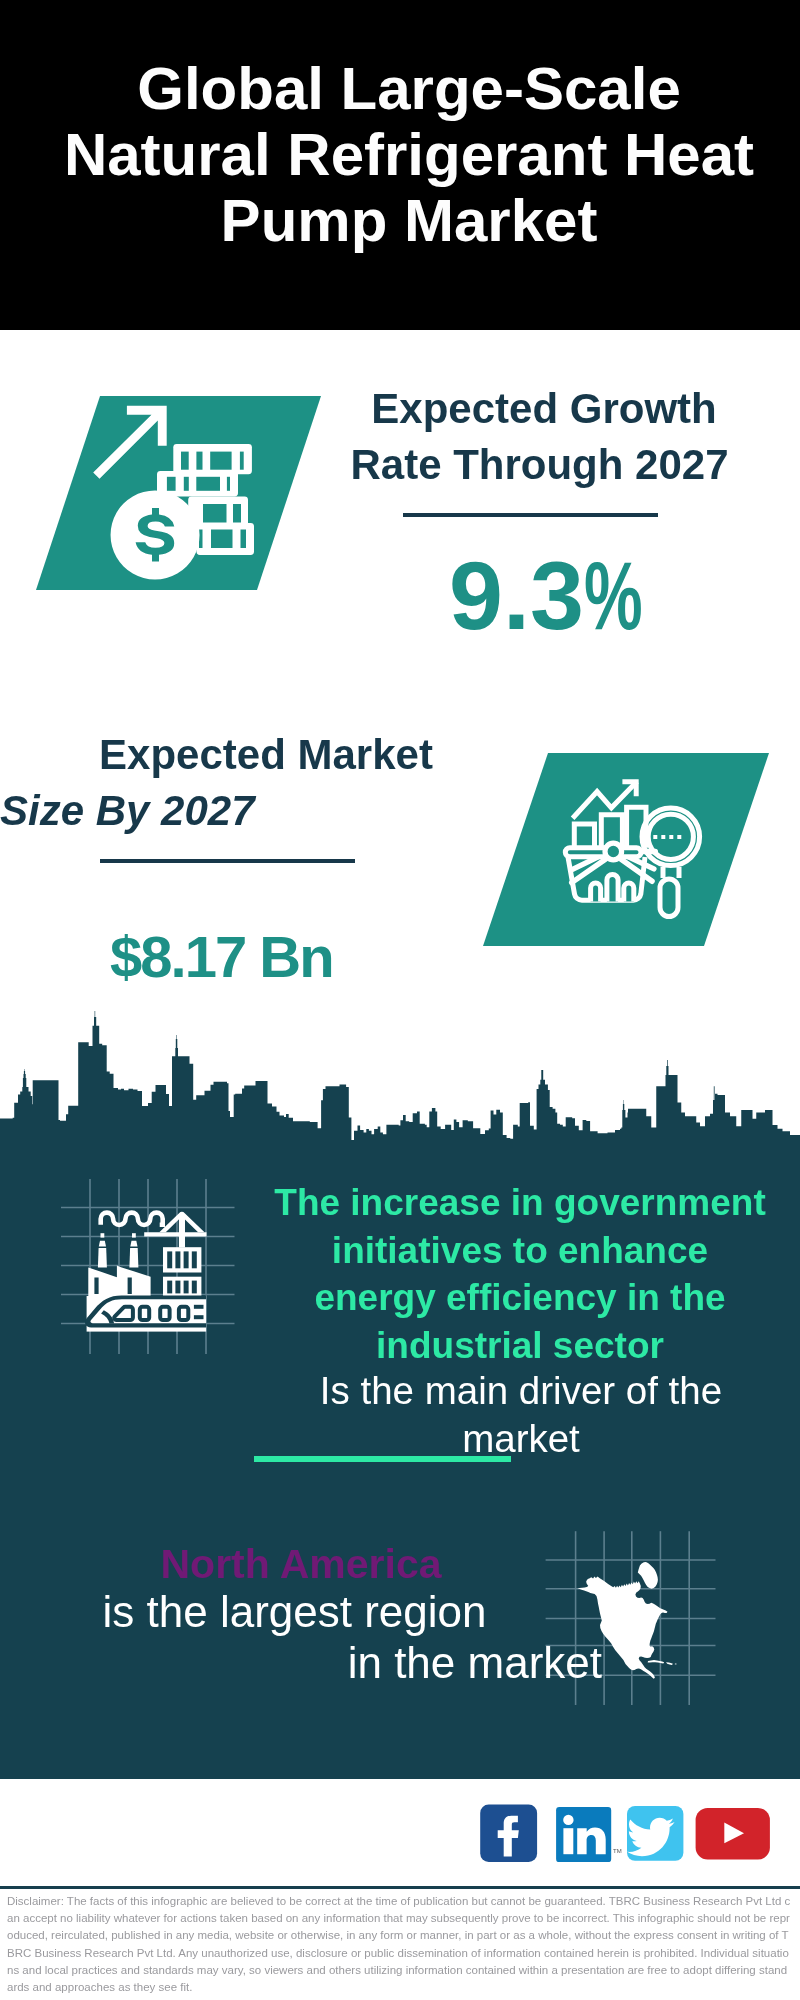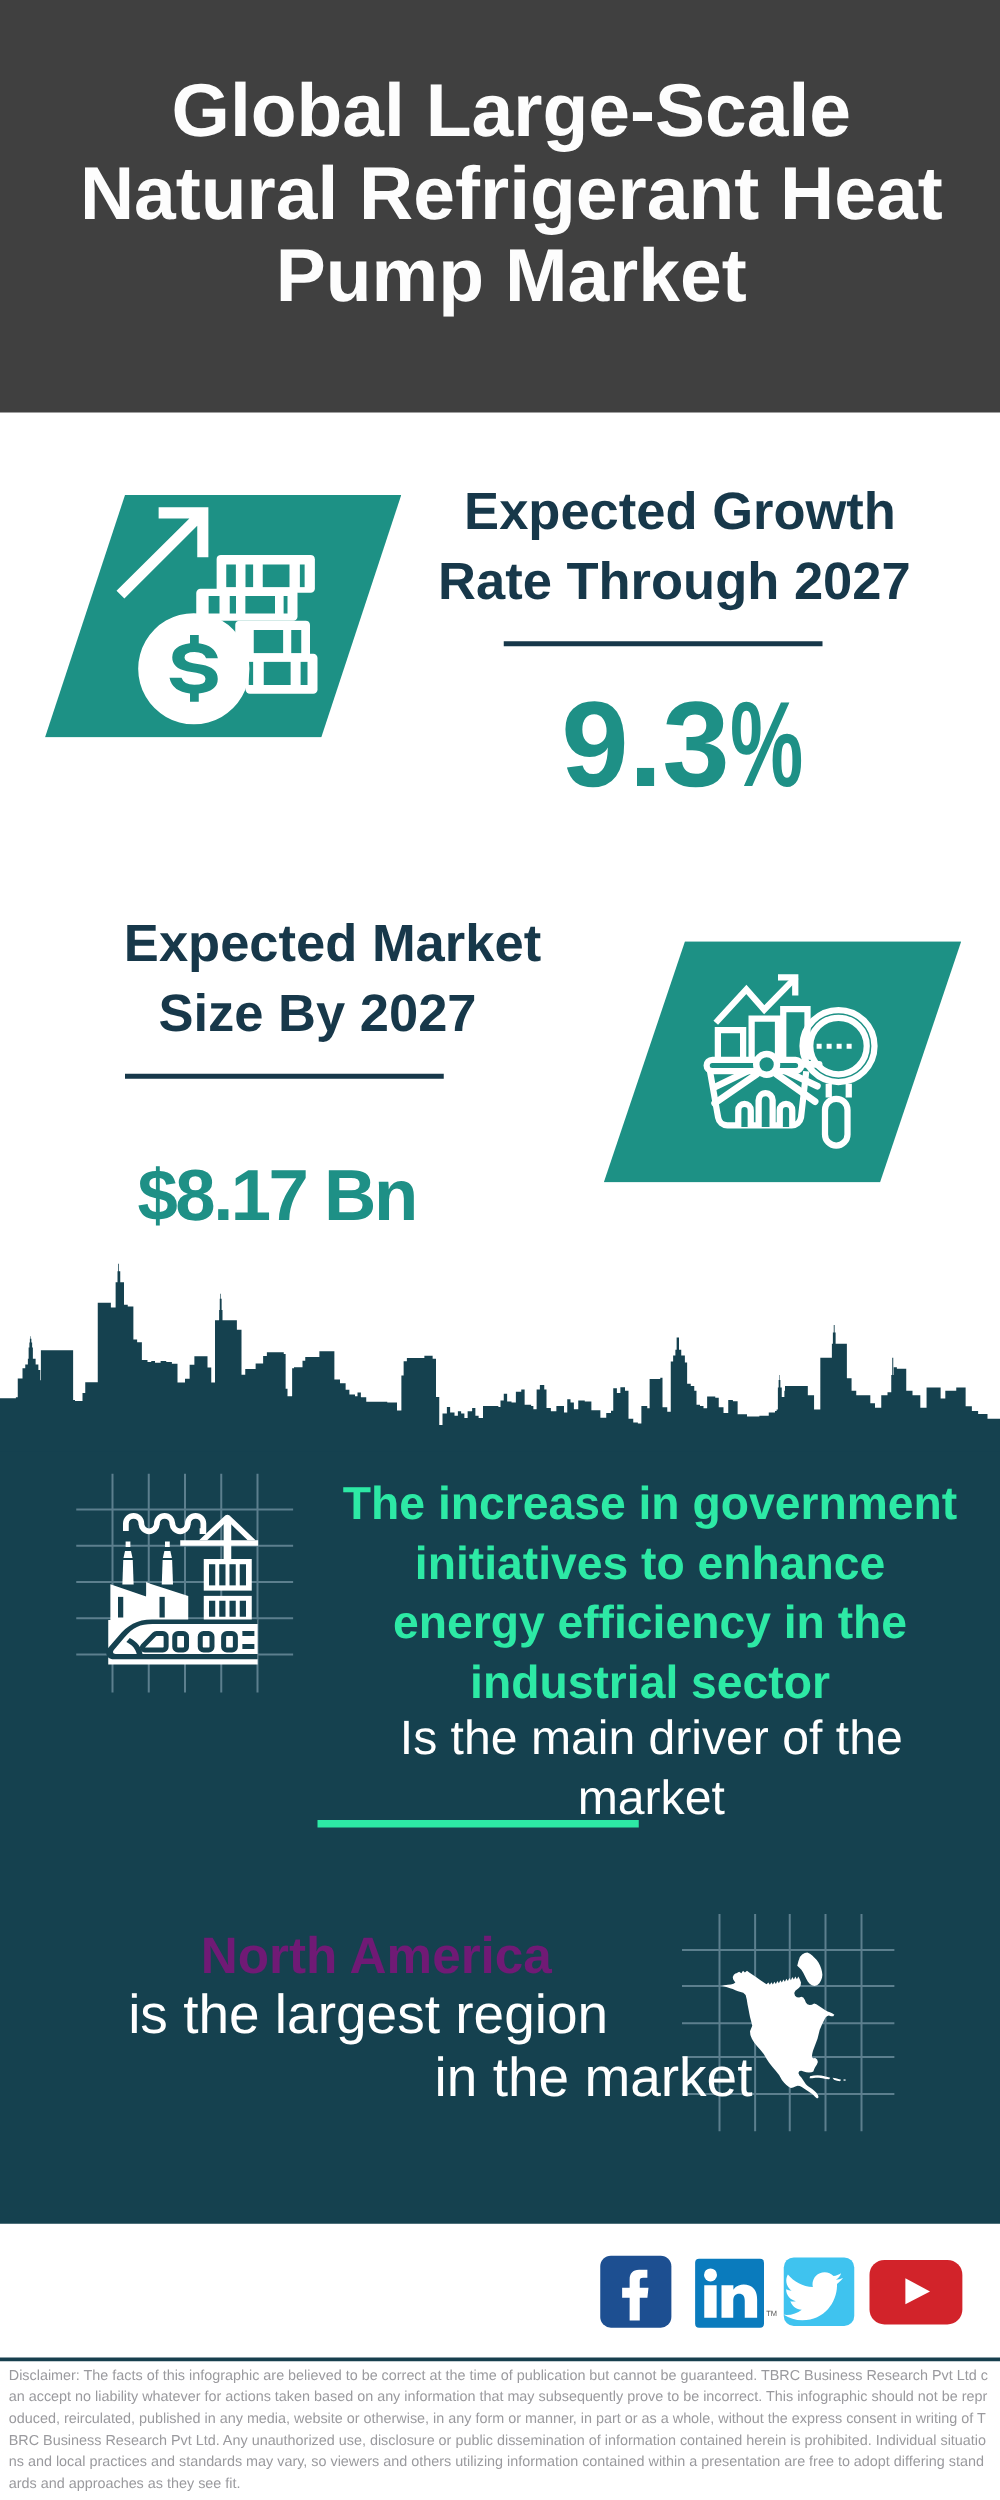--- a/index.html
+++ b/index.html
@@ -1,20 +1,20 @@
 <!DOCTYPE html>
 <html><head>
 <meta charset="utf-8">
 <style>
   html,body{margin:0;padding:0;}
   body{width:800px;height:2000px;background:#ffffff;font-family:"Liberation Sans",sans-serif;overflow:hidden;}
   .page{position:relative;width:800px;height:2000px;overflow:hidden;}
 
   
-  .header{position:absolute;left:0;top:0;width:800px;height:330px;background:#404040;}
+  .header{position:absolute;left:0;top:0;width:800px;height:330px;background:#000000;}
   .header .title{position:absolute;left:9px;top:56px;width:800px;text-align:center;
     color:#fdfdfd;font-size:60px;font-weight:bold;line-height:66px;}
 
   
   .stat-title{color:#17384a;font-size:42px;font-weight:bold;line-height:56px;white-space:nowrap;}
   .rule{position:absolute;height:4px;background:#17384a;width:255px;}
   .stat-value{color:#1e9086;font-weight:bold;white-space:nowrap;position:absolute;}
   .pct{display:inline-block;transform:scaleX(0.68);transform-origin:left center;}
 
   .para{position:absolute;background:#1d9185;}
@@ -126,21 +126,21 @@
       <g fill="#ffffff">
         <rect x="653.3" y="835.0" width="4" height="4"></rect>
         <rect x="661.3" y="835.0" width="4" height="4"></rect>
         <rect x="669.3" y="835.0" width="4" height="4"></rect>
         <rect x="677.3" y="835.0" width="4" height="4"></rect>
       </g>
     </svg>
   </div>
   <div>
     <div class="stat-title" style="position:absolute;left:12px;top:727px;width:508px;text-align:center;">Expected Market</div>
-    <div class="stat-title" style="position:absolute;left:0;top:783px;width:508px;text-align:center;">Size By 2027</div>
+    <div class="stat-title" style="position:absolute;left:0;top:783px;width:508px;text-align:left;font-style:italic;">Size By 2027</div>
     <div class="rule" style="left:100px;top:859px;"></div>
     <div class="stat-value" style="left:110px;top:920px;font-size:58px;line-height:74px;letter-spacing:-2px;text-align:center;">$8.17 Bn</div>
   </div>
 
   <div class="darksec"></div>
   <svg class="skyline" width="800" height="160" viewBox="0 1001 800 160">
       <path d="M 0 1161 L 0 1118.5 L 12.7 1118.5 L 12.7 1117.7 L 14.2 1117.7 L 14.2 1102.7 L 18 1102.7 L 18 1094.5 L 20.2 1094.5 L 20.2 1091.5 L 22.3 1091.5 L 22.3 1087 L 22.9 1087 L 22.9 1078 L 23.5 1078 L 23.5 1074 L 23.9 1074 L 23.9 1071 L 24.3 1071 L 24.3 1069 L 24.7 1069 L 24.7 1071 L 25.1 1071 L 25.1 1074 L 25.7 1074 L 25.7 1078 L 26.3 1078 L 26.3 1087 L 28.5 1087 L 28.5 1091.5 L 30.7 1091.5 L 30.7 1096 L 32.2 1096 L 32.2 1104.2 L 32.7 1104.2 L 32.7 1080.2 L 58.5 1080.2 L 58.5 1120 L 60 1120 L 60 1120.7 L 66 1120.7 L 66 1114.3 L 68.2 1114.3 L 68.2 1105.7 L 78.2 1105.7 L 78.2 1042.2 L 88.7 1042.2 L 88.7 1046 L 92.5 1046 L 92.5 1025.7 L 94 1025.7 L 94 1017 L 94.6 1017 L 94.6 1011 L 95.2 1011 L 95.2 1017 L 96.2 1017 L 96.2 1025.7 L 99.2 1025.7 L 99.2 1043.7 L 102.2 1043.7 L 102.2 1045.2 L 106.7 1045.2 L 106.7 1071.5 L 109.7 1071.5 L 109.7 1073.7 L 113.5 1073.7 L 113.5 1088 L 118 1088 L 118 1089.5 L 121 1089.5 L 121 1088.7 L 124 1088.7 L 124 1090.2 L 128.5 1090.2 L 128.5 1088.7 L 133 1088.7 L 133 1089.5 L 137.5 1089.5 L 137.5 1091 L 142 1091 L 142 1106 L 148 1106 L 148 1103 L 151.7 1103 L 151.7 1091.7 L 155.5 1091.7 L 155.5 1085 L 166 1085 L 166 1094 L 169 1094 L 169 1106 L 172 1106 L 172 1056.2 L 175.3 1056.2 L 175.3 1048 L 175.8 1048 L 175.8 1039 L 176.3 1039 L 176.3 1035 L 176.8 1035 L 176.8 1039 L 177.3 1039 L 177.3 1048 L 178 1048 L 178 1056.2 L 189.5 1056.2 L 189.5 1063.7 L 193.2 1063.7 L 193.2 1099.7 L 196.2 1099.7 L 196.2 1095.2 L 204.5 1095.2 L 204.5 1090.7 L 210.5 1090.7 L 210.5 1084.7 L 213.5 1084.7 L 213.5 1081.7 L 227 1081.7 L 227 1083.2 L 228.5 1083.2 L 228.5 1111 L 230 1111 L 230 1117 L 233.7 1117 L 233.7 1094.5 L 235.2 1094.5 L 235.2 1093.7 L 242 1093.7 L 242 1088.5 L 244.2 1088.5 L 244.2 1085.5 L 255.5 1085.5 L 255.5 1081 L 267.5 1081 L 267.5 1103.5 L 272 1103.5 L 272 1106.5 L 276.5 1106.5 L 276.5 1111.7 L 279.5 1111.7 L 279.5 1115.5 L 284 1115.5 L 284 1117 L 286 1117 L 286 1114 L 288.7 1114 L 288.7 1117.8 L 293 1117.8 L 293 1121.3 L 309.8 1121.3 L 309.8 1122 L 317.6 1122 L 317.6 1128.3 L 321.1 1128.3 L 321.1 1100.3 L 322.9 1100.3 L 322.9 1088.9 L 325.5 1088.9 L 325.5 1086.3 L 339.5 1086.3 L 339.5 1084.5 L 346.1 1084.5 L 346.1 1087 L 348.8 1087 L 348.8 1117.6 L 351.4 1117.6 L 351.4 1141.3 L 354 1141.3 L 354 1130.8 L 357.5 1130.8 L 357.5 1125.5 L 360.1 1125.5 L 360.1 1129.9 L 363.6 1129.9 L 363.6 1132.5 L 366.3 1132.5 L 366.3 1129 L 368.9 1129 L 368.9 1130.8 L 371.5 1130.8 L 371.5 1134.3 L 374.1 1134.3 L 374.1 1129 L 377.7 1129 L 377.7 1126.4 L 380.3 1126.4 L 380.3 1132.5 L 382.9 1132.5 L 382.9 1134.3 L 386.4 1134.3 L 386.4 1124.7 L 398.7 1124.7 L 398.7 1125.5 L 400.4 1125.5 L 400.4 1120.3 L 403 1120.3 L 403 1115 L 405.7 1115 L 405.7 1121.2 L 409.2 1121.2 L 409.2 1122 L 412.7 1122 L 412.7 1113.3 L 417 1113.3 L 417 1111.5 L 419.7 1111.5 L 419.7 1123.8 L 424.9 1123.8 L 424.9 1124.7 L 426.7 1124.7 L 426.7 1127.3 L 429.3 1127.3 L 429.3 1111.5 L 431.9 1111.5 L 431.9 1108 L 435.4 1108 L 435.4 1111.5 L 437.2 1111.5 L 437.2 1126.4 L 440.7 1126.4 L 440.7 1129 L 445.1 1129 L 445.1 1124.7 L 451.2 1124.7 L 451.2 1129.9 L 453.8 1129.9 L 453.8 1119.4 L 456.4 1119.4 L 456.4 1122 L 459.1 1122 L 459.1 1127.3 L 462.6 1127.3 L 462.6 1120.3 L 467.8 1120.3 L 467.8 1121.2 L 473.1 1121.2 L 473.1 1128.2 L 480.3 1128.2 L 480.3 1134.1 L 485 1134.1 L 485 1130.3 L 488.8 1130.3 L 488.8 1128.5 L 490.6 1128.5 L 490.6 1110.6 L 493.5 1110.6 L 493.5 1114.4 L 496.3 1114.4 L 496.3 1109.7 L 500 1109.7 L 500 1112.5 L 502.8 1112.5 L 502.8 1135 L 506.6 1135 L 506.6 1137.9 L 510.3 1137.9 L 510.3 1138.8 L 513.1 1138.8 L 513.1 1124.7 L 517.8 1124.7 L 517.8 1126.6 L 519.7 1126.6 L 519.7 1103.1 L 528.2 1103.1 L 528.2 1102.2 L 530 1102.2 L 530 1125.7 L 533.8 1125.7 L 533.8 1129.4 L 536.6 1129.4 L 536.6 1089.1 L 538.5 1089.1 L 538.5 1084.4 L 540.3 1084.4 L 540.3 1079.7 L 541.3 1079.7 L 541.3 1070 L 543.2 1070 L 543.2 1079.7 L 545 1079.7 L 545 1084.4 L 547.9 1084.4 L 547.9 1090 L 549.7 1090 L 549.7 1106.9 L 552.6 1106.9 L 552.6 1108.8 L 555.4 1108.8 L 555.4 1112.5 L 557.2 1112.5 L 557.2 1123.8 L 560 1123.8 L 560 1124.7 L 562.8 1124.7 L 562.8 1126.6 L 565.7 1126.6 L 565.7 1117.2 L 572.2 1117.2 L 572.2 1118.2 L 575 1118.2 L 575 1125.7 L 578.8 1125.7 L 578.8 1130.3 L 582.6 1130.3 L 582.6 1120 L 586.3 1120 L 586.3 1121 L 590.1 1121 L 590.1 1131.3 L 597.6 1131.3 L 597.6 1133.2 L 607.5 1133.2 L 607.5 1132.5 L 615 1132.5 L 615 1130 L 620 1130 L 620 1128.75 L 621.3 1128.75 L 621.3 1127.5 L 622.3 1127.5 L 622.3 1110 L 622.9 1110 L 622.9 1104 L 623.3 1104 L 623.3 1100 L 623.7 1100 L 623.7 1104 L 624.3 1104 L 624.3 1110 L 625.4 1110 L 625.4 1117.5 L 627.5 1117.5 L 627.5 1112.5 L 628 1112.5 L 628 1108.75 L 646.25 1108.75 L 646.25 1116.25 L 651.25 1116.25 L 651.25 1127.5 L 656.25 1127.5 L 656.25 1086.25 L 665.5 1086.25 L 665.5 1075 L 666.3 1075 L 666.3 1066 L 667 1066 L 667 1060 L 667.7 1060 L 667.7 1066 L 668.5 1066 L 668.5 1075 L 677.5 1075 L 677.5 1102.5 L 681.25 1102.5 L 681.25 1112.5 L 685 1112.5 L 685 1116.25 L 696.25 1116.25 L 696.25 1122.5 L 700 1122.5 L 700 1126.25 L 705 1126.25 L 705 1116.25 L 710 1116.25 L 710 1113.75 L 713 1113.75 L 713 1100 L 713.8 1100 L 713.8 1086.25 L 714.6 1086.25 L 714.6 1100 L 715 1100 L 715 1093.75 L 717.5 1093.75 L 717.5 1095 L 725 1095 L 725 1112.5 L 730 1112.5 L 730 1116.25 L 736.25 1116.25 L 736.25 1126.25 L 741.25 1126.25 L 741.25 1110 L 752.5 1110 L 752.5 1118.75 L 756.25 1118.75 L 756.25 1112.5 L 765 1112.5 L 765 1110 L 772.5 1110 L 772.5 1125 L 777.5 1125 L 777.5 1128.75 L 782.5 1128.75 L 782.5 1131.25 L 790 1131.25 L 790 1135 L 800 1135 L 800 1135 L 800 1135 L 800 1161 Z" fill="#15414f"></path>
     </svg>
 
   <svg class="factory-icon" width="200" height="190" viewBox="55 1170 200 190">

